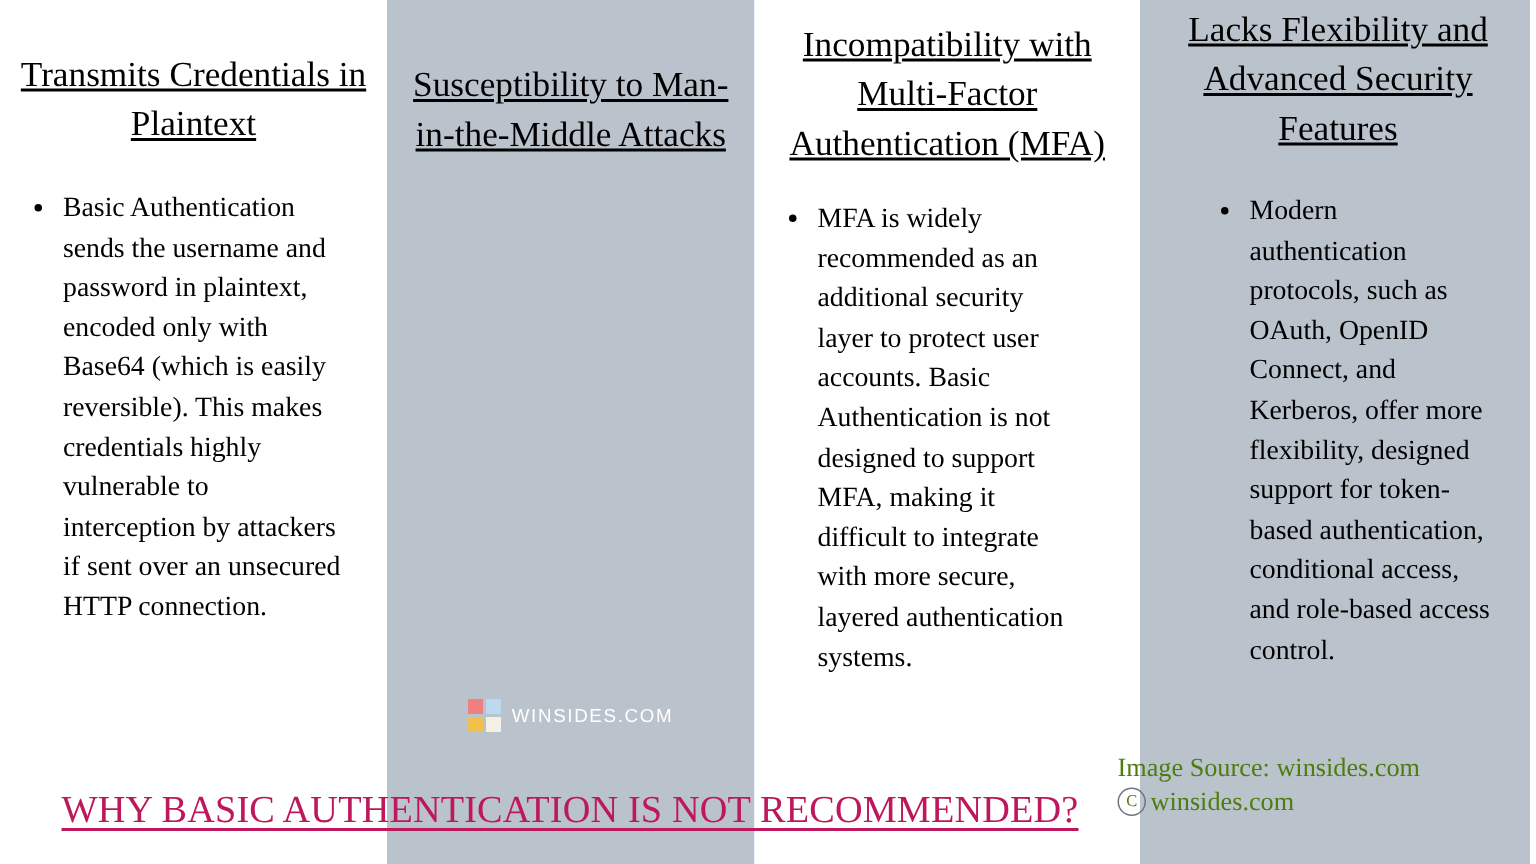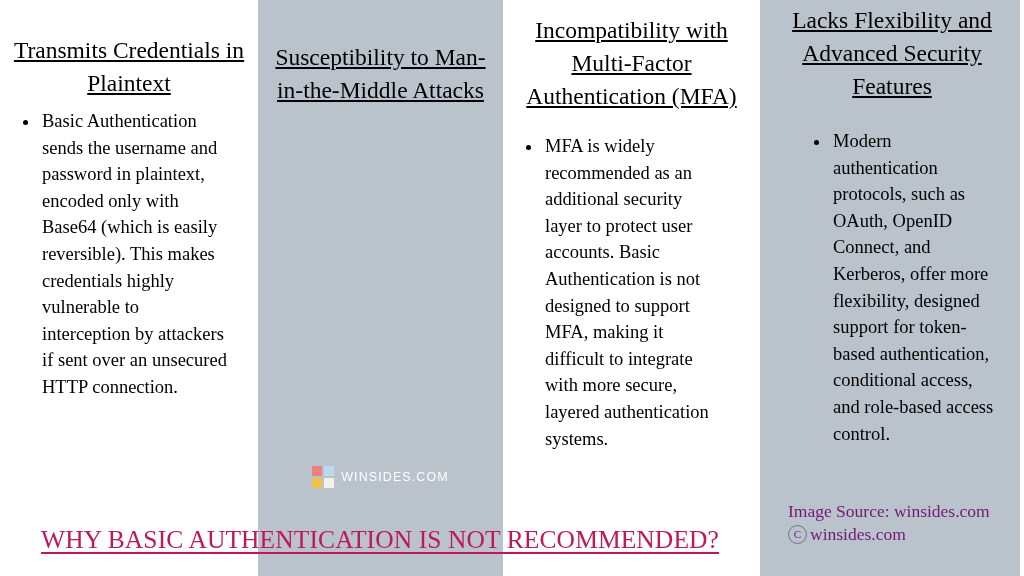--- a/index.html
+++ b/index.html
@@ -78,21 +78,21 @@
     padding: 0 0 0 24px;
     list-style-type: disc;
     color: #000000;
   }
   ul.bullets li {
     font-size: 18.5px;
     line-height: 26.6px;
     color: #000000;
     padding-left: 2px;
   }
-  .c1 ul.bullets { margin-top: 8px; padding-left: 32px; padding-right: 20px; }
+  .c1 ul.bullets { margin-top: 26px; padding-left: 32px; padding-right: 20px; }
   .c2 ul.bullets { margin-top: 9px;  padding-left: 24px; padding-right: 12px; }
   .c3 ul.bullets { margin-top: 20px; padding-left: 28px; padding-right: 26px; }
   .c4 ul.bullets { margin-top: 25px; padding-left: 55px; padding-right: 12px; }
 
   
   .watermark {
     position: absolute;
     left: 0;
     right: 0;
     top: 466px;
@@ -116,24 +116,24 @@
     font-family: "Liberation Sans", "DejaVu Sans", sans-serif;
     font-size: 12.5px;
     letter-spacing: 1.1px;
     color: #ffffff;
     font-weight: 400;
   }
 
   
   .attribution {
     position: absolute;
-    left: 788px;
+    left: 745px;
     top: 500px;
     width: 236px;
-    color: #701a75;
+    color: #4d7c0f;
     font-family: "Liberation Serif", "DejaVu Serif", serif;
     font-size: 17.5px;
     line-height: 23px;
   }
   .attribution .line2 {
     display: flex;
     align-items: center;
     gap: 3px;
   }
   .copy-mark {

